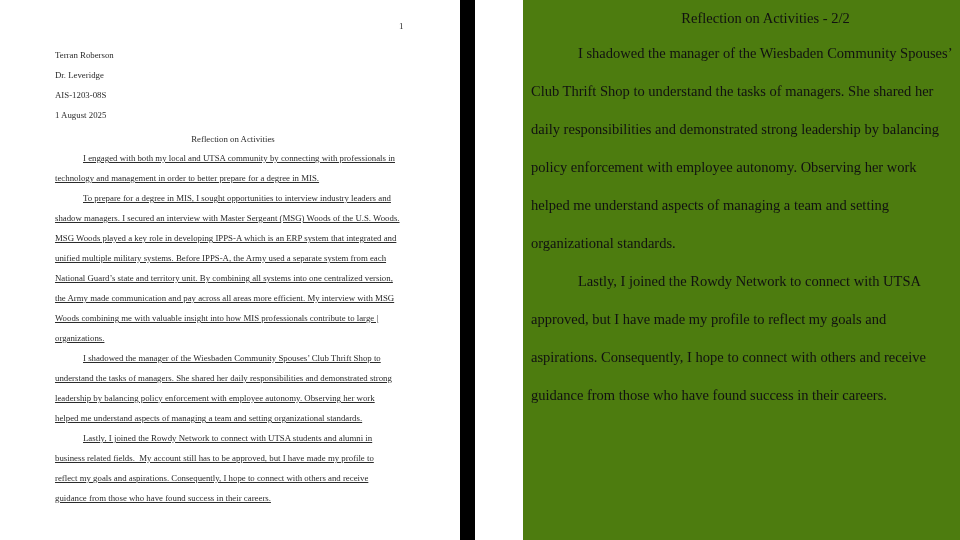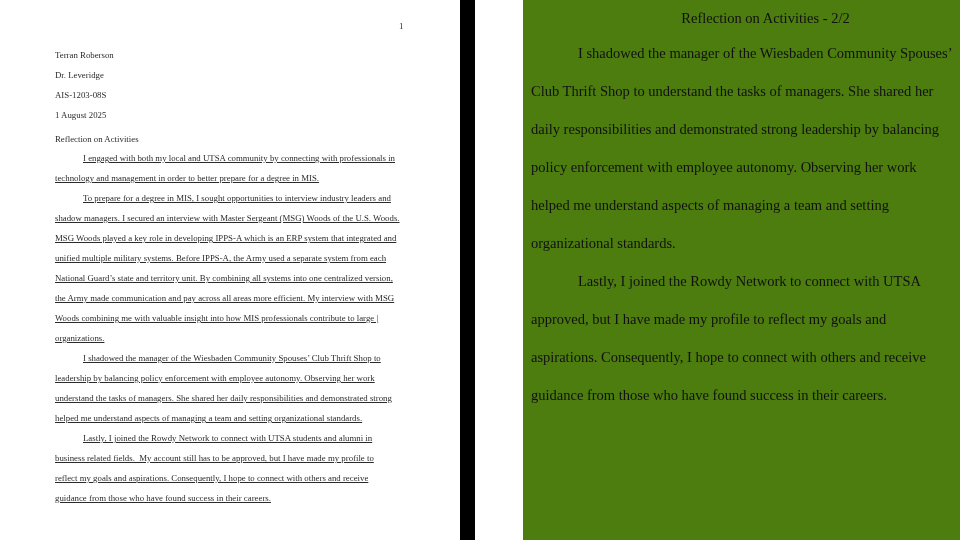--- a/index.html
+++ b/index.html
@@ -6,21 +6,21 @@
   .screen{
     position:relative;width:960px;height:540px;background:#ffffff;overflow:hidden;
     font-family:"Liberation Serif", serif;color:#1a1a1a;
   }
   
   .page-left{position:absolute;left:0;top:0;width:460px;height:540px;background:#ffffff;}
   .page-number{position:absolute;left:399px;top:16px;font-size:9px;line-height:20px;color:#2b2b2b;}
   .mla-header{position:absolute;left:55px;top:45px;font-size:8.8px;color:#2b2b2b;}
   .mla-header .line{height:20px;line-height:20px;white-space:pre;}
   .doc-title{
-    position:absolute;left:55px;top:129px;width:356px;text-align:left;
+    position:absolute;left:55px;top:129px;width:356px;text-align:center;
     font-size:8.8px;line-height:20px;color:#2b2b2b;
   }
   .doc-body{position:absolute;left:55px;top:148px;width:356px;font-size:8.8px;color:#2b2b2b;text-decoration:underline;}
   .doc-body .line{
     height:20px;line-height:20px;white-space:pre;
     tab-size:28px;-moz-tab-size:28px;
   }
   
   .divider{position:absolute;left:460px;top:0;width:15px;height:540px;background:#000000;}
   
@@ -57,22 +57,22 @@
         <div class="line">technology and management in order to better prepare for a degree in MIS.</div>
         <div class="line">	To prepare for a degree in MIS, I sought opportunities to interview industry leaders and</div>
         <div class="line">shadow managers. I secured an interview with Master Sergeant (MSG) Woods of the U.S. Woods.</div>
         <div class="line">MSG Woods played a key role in developing IPPS-A which is an ERP system that integrated and</div>
         <div class="line">unified multiple military systems. Before IPPS-A, the Army used a separate system from each</div>
         <div class="line">National Guard’s state and territory unit. By combining all systems into one centralized version,</div>
         <div class="line">the Army made communication and pay across all areas more efficient. My interview with MSG</div>
         <div class="line">Woods combining me with valuable insight into how MIS professionals contribute to large |</div>
         <div class="line">organizations.</div>
         <div class="line">	I shadowed the manager of the Wiesbaden Community Spouses’ Club Thrift Shop to</div>
+        <div class="line">understand the tasks of managers. She shared her daily responsibilities and demonstrated strong</div>
         <div class="line">leadership by balancing policy enforcement with employee autonomy. Observing her work</div>
-        <div class="line">understand the tasks of managers. She shared her daily responsibilities and demonstrated strong</div>
         <div class="line">helped me understand aspects of managing a team and setting organizational standards.</div>
         <div class="line">	Lastly, I joined the Rowdy Network to connect with UTSA students and alumni in</div>
         <div class="line">business related fields.  My account still has to be approved, but I have made my profile to</div>
         <div class="line">reflect my goals and aspirations. Consequently, I hope to connect with others and receive</div>
         <div class="line">guidance from those who have found success in their careers.</div>
     </div>
   </div>
 
   <div class="divider"></div>
 

